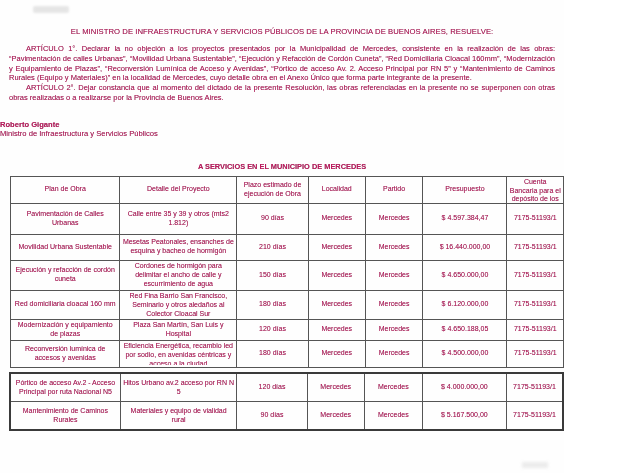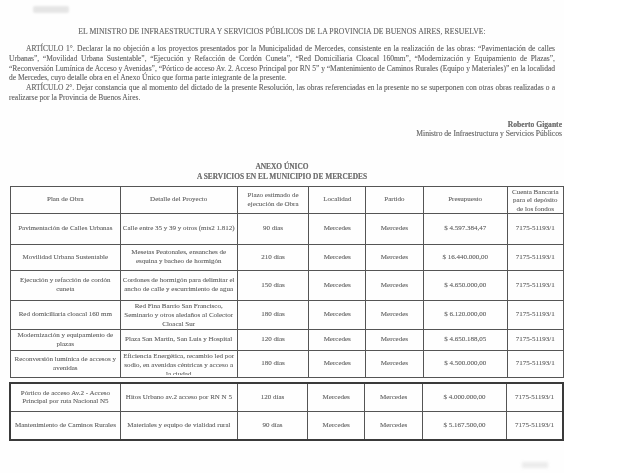--- a/index.html
+++ b/index.html
@@ -1,28 +1,28 @@
 <!DOCTYPE html>
 <html><head>
 <meta charset="utf-8">
 <style>
   html,body { margin:0; padding:0; background:#ffffff; }
   .page {
     position:relative; width:564px; height:473px; background:#fefefe;
-    font-family:Liberation Serif, serif; color:#737373; overflow:hidden;
+    font-family:Liberation Sans, sans-serif; color:#be185d; overflow:hidden;
     text-shadow:0 0 0.3px rgba(70,70,70,0.55);
   }
   .smudge-tl { position:absolute; left:33px; top:6px; width:36px; height:7px;
     background:#c9c9c9; opacity:0.45; filter:blur(1.2px); border-radius:2px; }
   .smudge-br { position:absolute; right:16px; bottom:5px; width:26px; height:6px;
     background:#d9d9d9; opacity:0.5; filter:blur(1.5px); }
   .resolve { padding-top:27px; text-align:center; font-size:7.7px; letter-spacing:0.05px; }
   .art { margin:0 9px; text-indent:17px; text-align:justify; font-size:7.5px; line-height:9.8px; }
   .art1 { margin-top:8px; }
-  .sig { margin-top:17px; margin-right:2px; text-align:right; font-size:7.6px; line-height:9.6px; }
+  .sig { margin-top:17px; margin-right:28px; font-size:7.6px; line-height:9.6px; }
   .sig-name { font-weight:bold; }
   .annex-title { margin-top:23px; text-align:center; font-weight:bold; font-size:7.4px; line-height:9.8px; }
   table { border-collapse:collapse; table-layout:fixed; }
   #t1 { margin:4px 0 0 10px; border:1px solid #3a3a3a; }
   #t2 { margin:4px 0 0 9px;  border:2px solid #3a3a3a; }
   th, td { border:1px solid #555; font-weight:normal; font-size:7px; line-height:8.8px;
     text-align:center; vertical-align:middle; padding:0 2px; overflow:hidden; }
   .c { overflow:hidden; }
 </style>
 </head>
@@ -35,21 +35,20 @@
 
   <p class="art art1">ARTÍCULO 1°. Declarar la no objeción a los proyectos presentados por la Municipalidad de Mercedes, consistente en la realización de las obras: “Pavimentación de calles Urbanas”, “Movilidad Urbana Sustentable”, “Ejecución y Refacción de Cordón Cuneta”, “Red Domiciliaria Cloacal 160mm”, “Modernización y Equipamiento de Plazas”, “Reconversión Lumínica de Acceso y Avenidas”, “Pórtico de acceso Av. 2. Acceso Principal por RN 5” y “Mantenimiento de Caminos Rurales (Equipo y Materiales)” en la localidad de Mercedes, cuyo detalle obra en el Anexo Único que forma parte integrante de la presente.</p>
   <p class="art">ARTÍCULO 2°. Dejar constancia que al momento del dictado de la presente Resolución, las obras referenciadas en la presente no se superponen con otras obras realizadas o a realizarse por la Provincia de Buenos Aires.</p>
 
   <div class="sig">
     <div class="sig-name">Roberto Gigante</div>
     <div class="sig-title">Ministro de Infraestructura y Servicios Públicos</div>
   </div>
 
   <div class="annex-title">
-    <div>ANEXO ÚNICO</div>
     <div>A SERVICIOS EN EL MUNICIPIO DE MERCEDES</div>
   </div>
 
   <table id="t1">
     <colgroup>
       <col style="width:118px">
         <col style="width:127px">
         <col style="width:77px">
       <col style="width:60px">
         <col style="width:61px">

